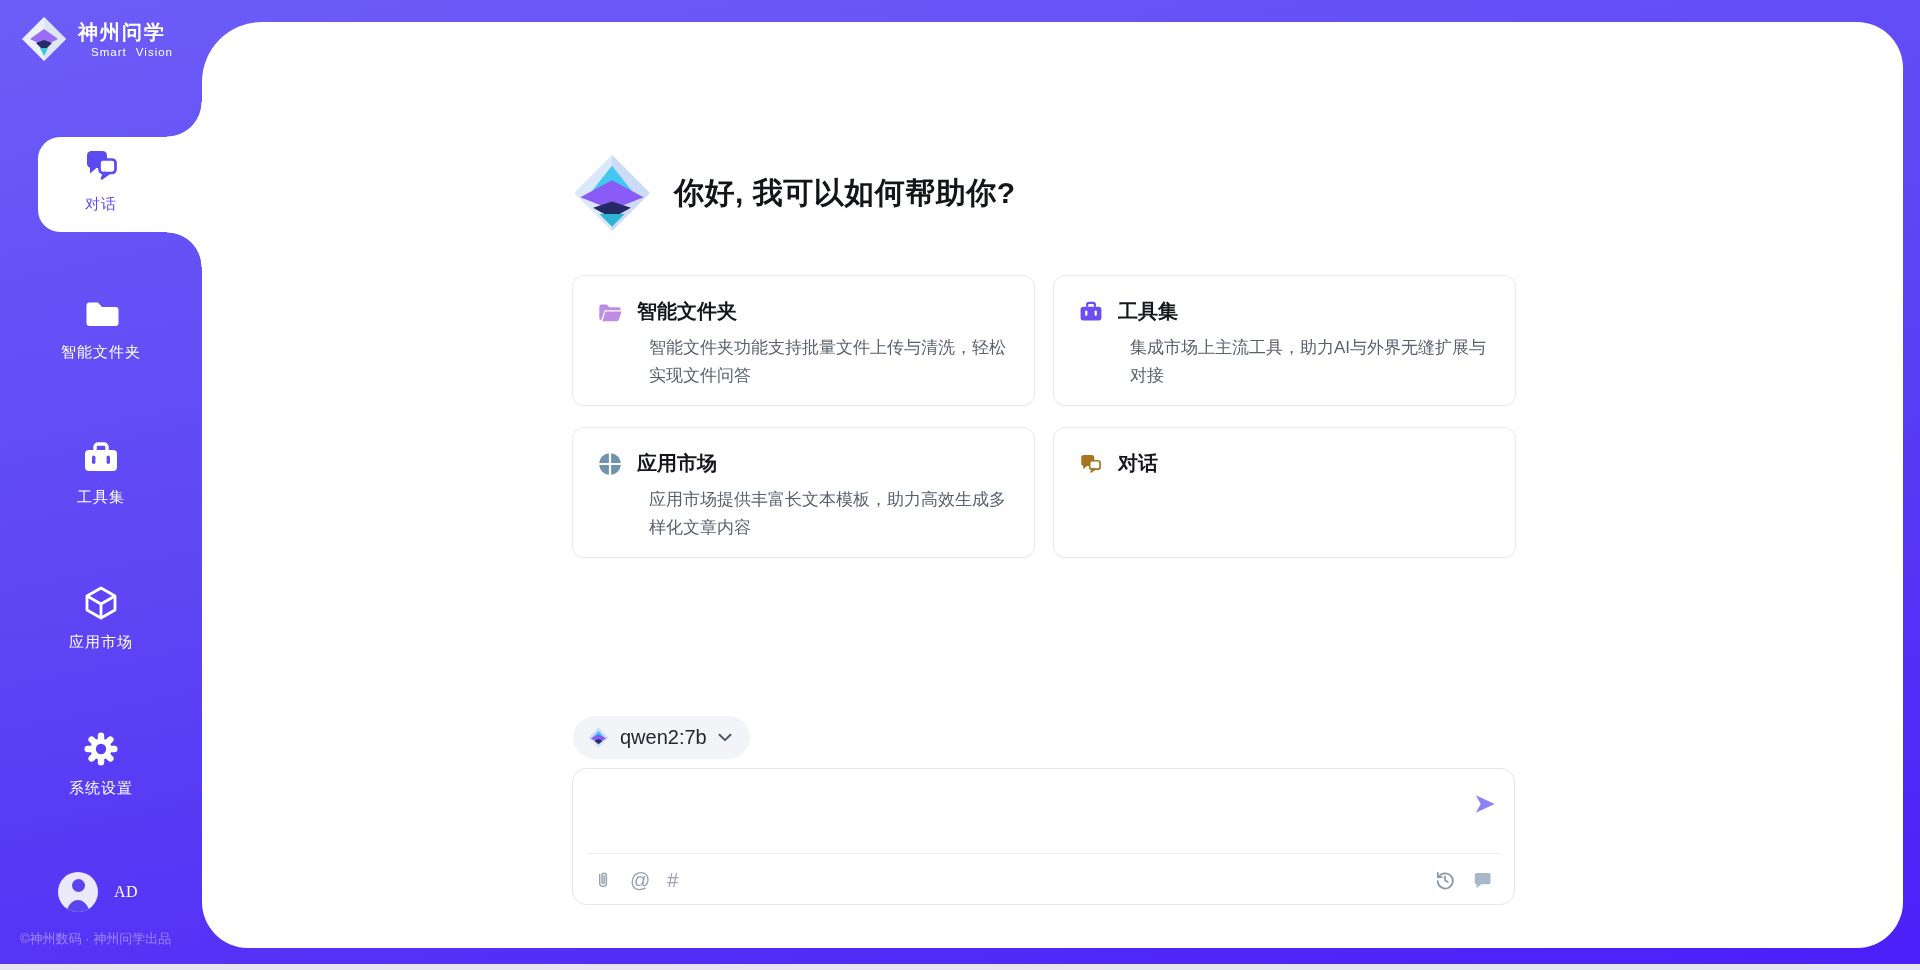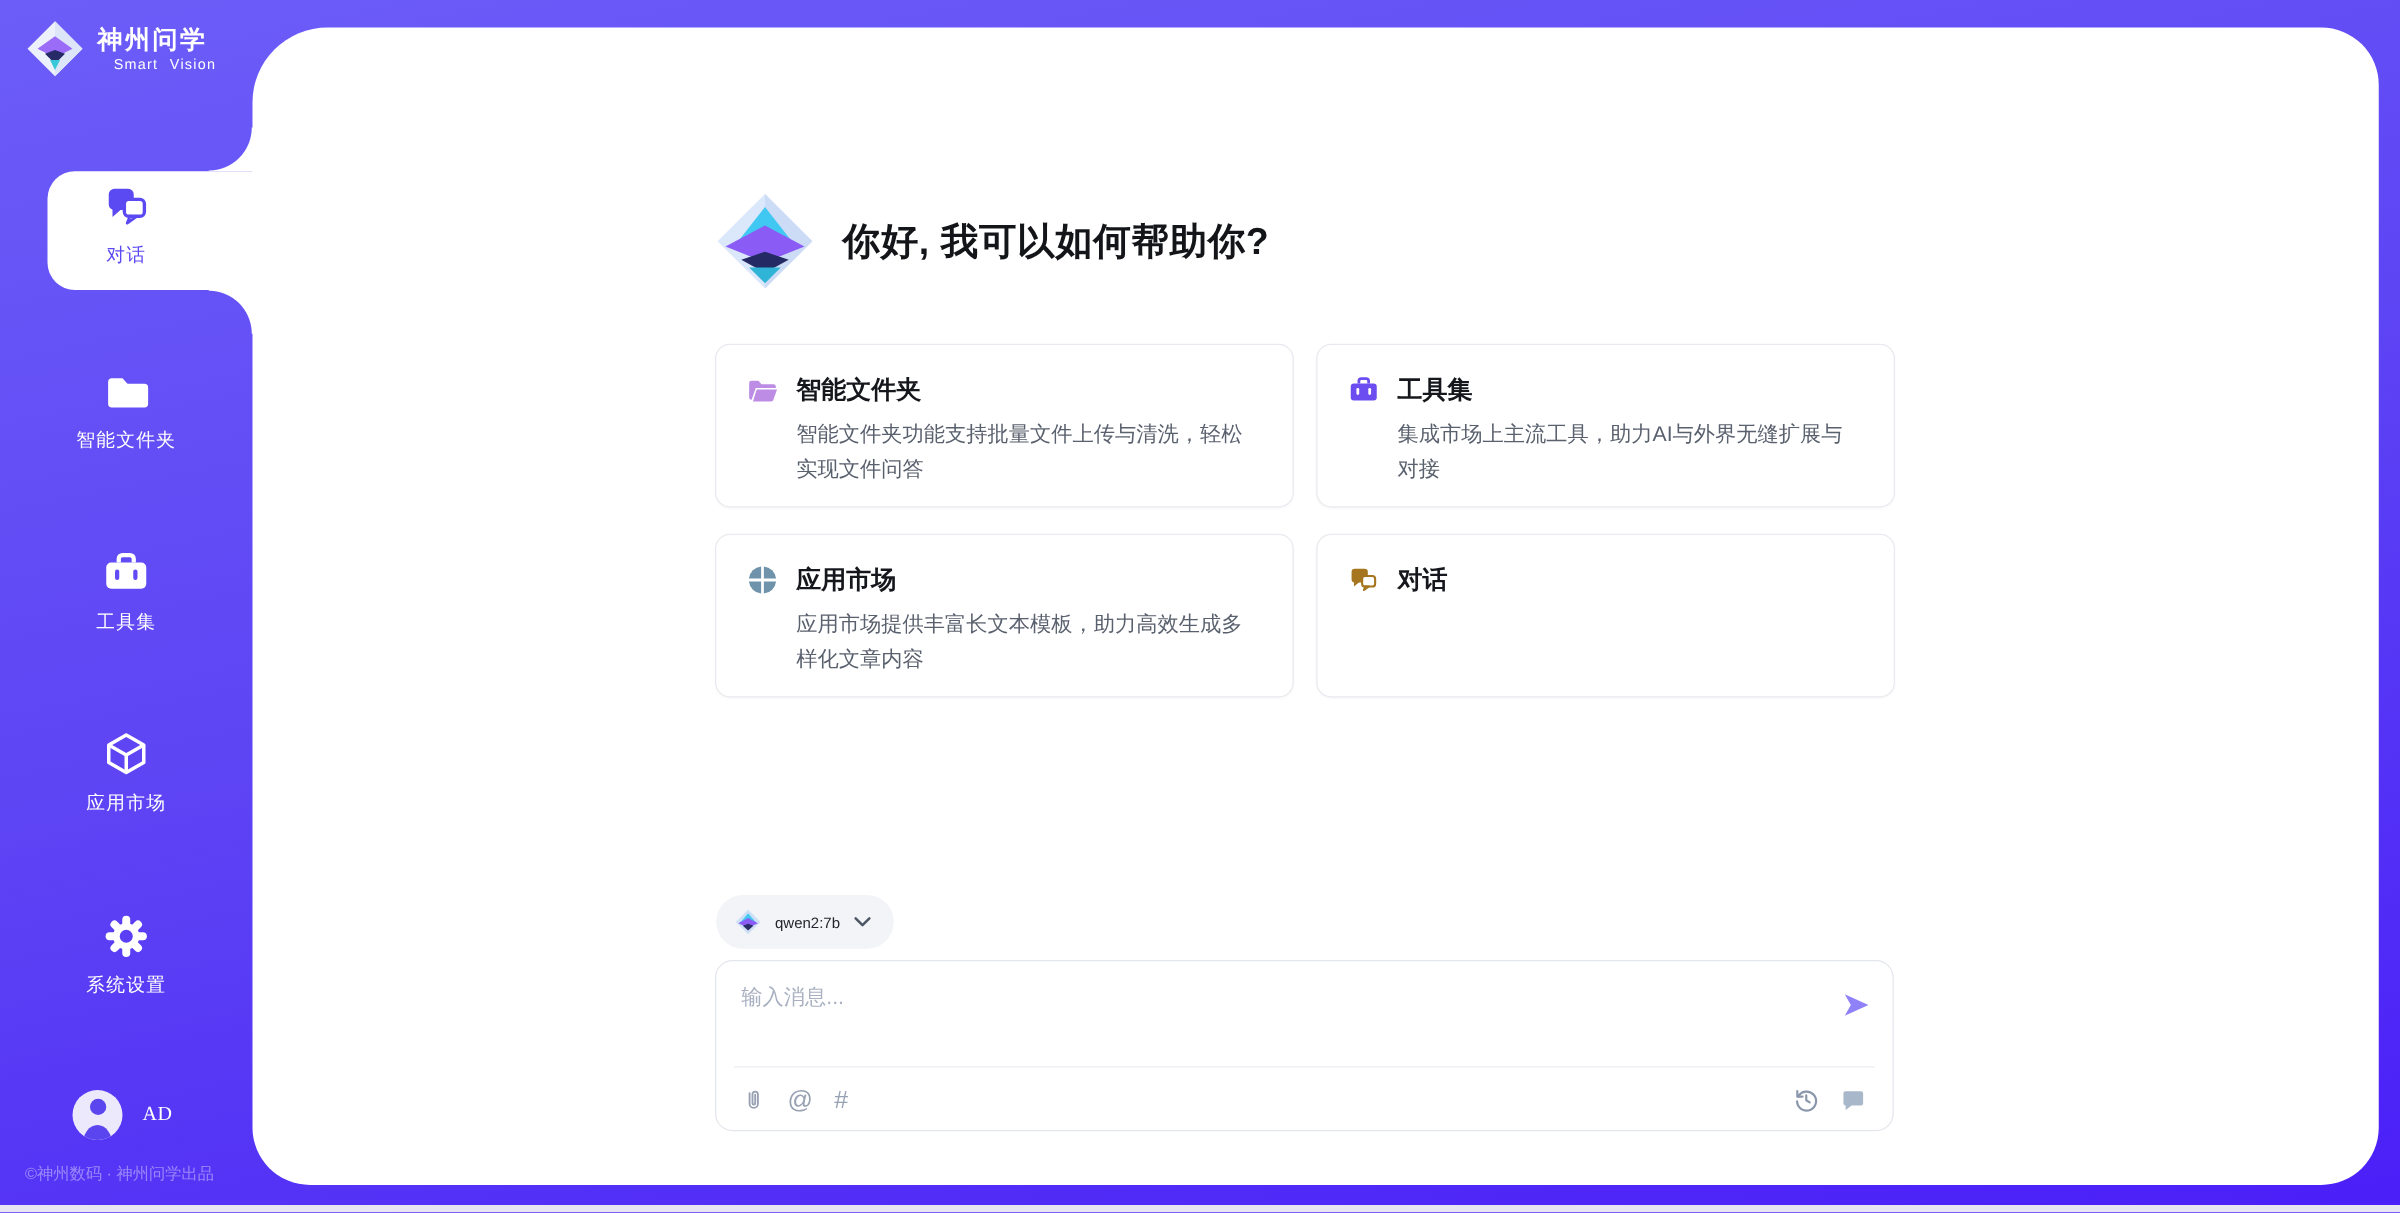--- a/index.html
+++ b/index.html
@@ -32,25 +32,25 @@
   .bottom-edge{position:absolute;left:0;right:0;bottom:0;height:6px;background:#e8e5f3;}
   
   .greeting{position:absolute;left:370px;top:131px;display:flex;align-items:center;gap:22px;}
   .greeting-text{font-size:30px;font-weight:800;color:#131519;letter-spacing:.5px;}
   .cards{position:absolute;left:370px;top:253px;width:944px;display:grid;grid-template-columns:463px 463px;column-gap:18px;row-gap:21px;}
   .card{box-sizing:border-box;height:131px;background:#fff;border:1px solid #e8eaef;border-radius:12px;
         padding:22px 24px 0 24px;cursor:pointer;box-shadow:0 1px 2px rgba(20,20,40,.03);}
   .card-head{display:flex;align-items:center;gap:14px;}
   .card-icon{width:26px;height:26px;display:block;flex:0 0 auto;}
   .card-title{font-size:20px;font-weight:700;color:#15171c;}
-  .card-desc{margin:9px 0 0 40px;font-size:17px;line-height:28px;color:#5a616e;}
+  .card-desc{margin:9px 0 0 52px;font-size:17px;line-height:28px;color:#5a616e;}
   
   .model-pill{position:absolute;left:371px;top:694px;height:43px;display:inline-flex;align-items:center;gap:11px;
               padding:0 18px 0 15px;background:#f3f4f7;border-radius:22px;cursor:pointer;}
-  .model-name{font-size:12px;color:#23262e;}
+  .model-name{font-size:20px;color:#23262e;}
   
   .composer{position:absolute;left:370px;top:746px;width:943px;height:137px;box-sizing:border-box;
             background:#fff;border:1px solid #e3e6ec;border-radius:14px;}
   .composer textarea{position:absolute;left:0;top:0;width:100%;height:82px;box-sizing:border-box;border:none;outline:none;resize:none;
             background:transparent;padding:17px 64px 0 20px;font-family:inherit;font-size:17px;color:#333;}
   .composer textarea::placeholder{color:#a9b1c1;}
   .send-btn{position:absolute;right:16px;top:22px;width:26px;height:26px;border:none;background:transparent;padding:0;cursor:pointer;}
   .composer-divider{position:absolute;left:14px;right:14px;top:84px;height:1px;background:#eceef3;}
   .composer-toolbar{position:absolute;left:0;right:0;top:85px;height:51px;display:flex;align-items:center;padding:0 20px;gap:17px;}
   .tb-spacer{flex:1;}
@@ -147,21 +147,20 @@
         <polygon points="2.5,11 10,7 17.5,11 10,14.5" fill="#8a5cf5"></polygon>
         <polygon points="6,13 10,11.5 14,13 10,16.5" fill="#2a2d68"></polygon>
       </svg>
       <span class="model-name">qwen2:7b</span>
       <svg width="14" height="9" viewBox="0 0 14 8">
         <path d="M1.5 1.2 L7 6.6 L12.5 1.2" fill="none" stroke="#4b5563" stroke-width="2" stroke-linecap="round" stroke-linejoin="round"></path>
       </svg>
     </div>
 
     <div class="composer">
-      <textarea placeholder="输入消息..." style=""></textarea>
       <button class="send-btn">
         <svg width="26" height="26" viewBox="0 0 24 24">
           <path d="M3.5 4 L21 12 3.5 20 8 12 Z" fill="#8f82f8"></path>
         </svg>
       </button>
       <div class="composer-divider"></div>
       <div class="composer-toolbar">
         <button class="tb-icon">
           <svg width="20" height="22" viewBox="0 0 24 24">
             <path d="M8 5.5 v10 a4 4 0 0 0 8 0 V6.5 a2.6 2.6 0 0 0-5.2 0 V15 a1.3 1.3 0 0 0 2.6 0 V7" fill="none" stroke="#98a2b3" stroke-width="1.8" stroke-linecap="round"></path>

